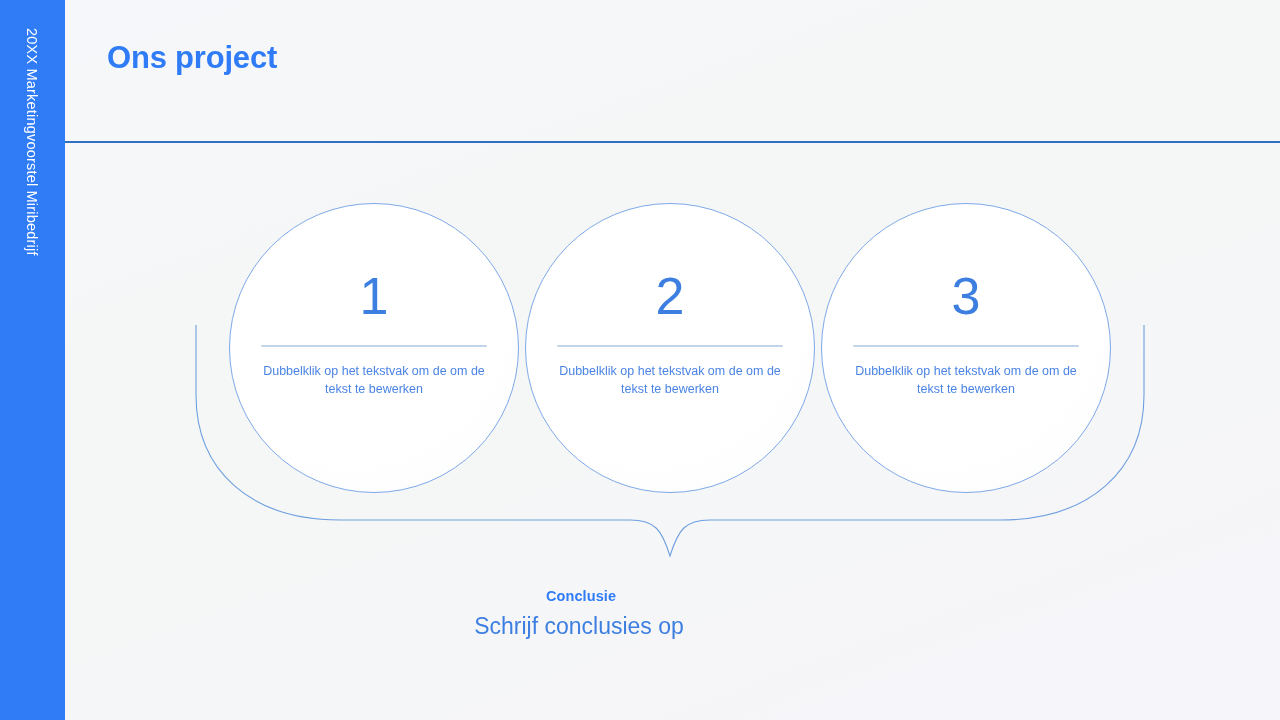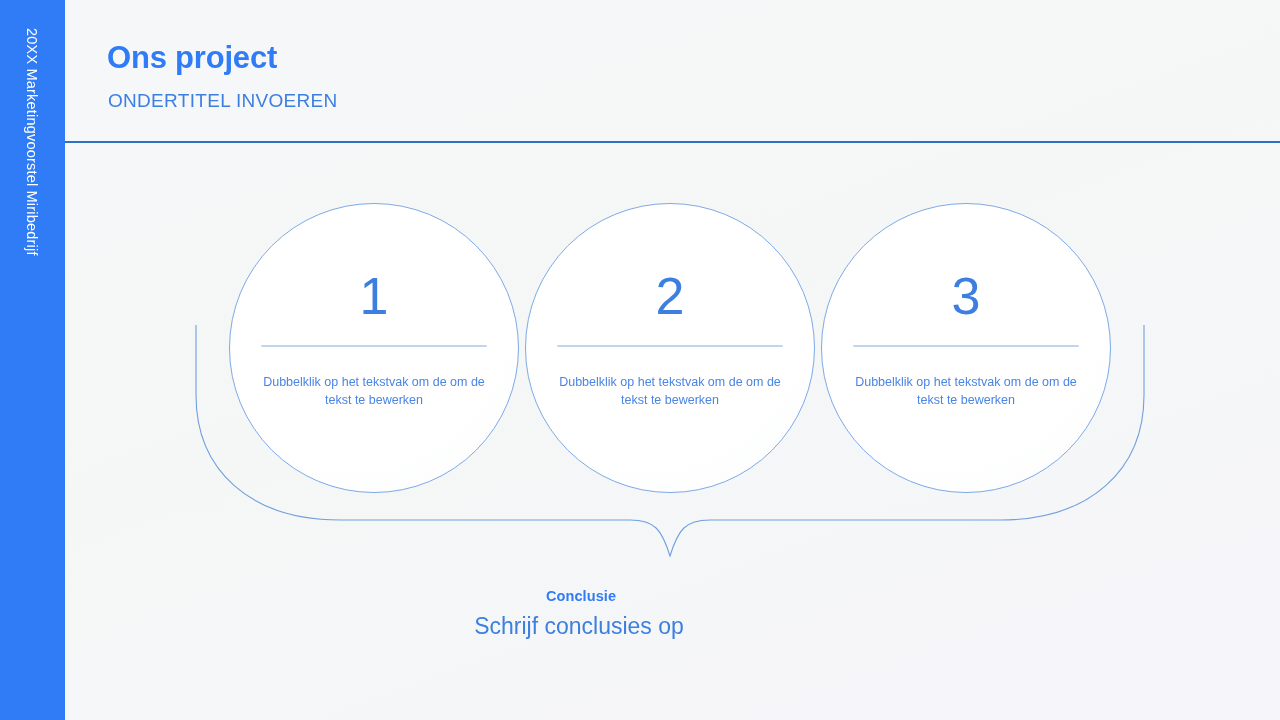--- a/index.html
+++ b/index.html
@@ -123,21 +123,21 @@
     line-height: 1;
   }
   .circle-rule {
     margin-top: 23px;
     width: 226px;
     height: 2px;
     background: #c2d5ea;
     border-radius: 1px;
   }
   .circle-text {
-    margin-top: 27px;
+    margin-top: 16px;
     width: 230px;
     text-align: center;
     font-size: 12.5px;
     line-height: 17.5px;
     color: #4a84e4;
   }
 
   
   .conclusion {
     position: absolute;
@@ -166,21 +166,20 @@
 <body>
 
 <div class="slide">
 
   <div class="sidebar">
     <div class="sidebar-label">20XX Marketingvoorstel Miribedrijf</div>
   </div>
 
   <div class="header">
     <h1 class="title">Ons project</h1>
-    <h2 class="subtitle">ONDERTITEL INVOEREN</h2>
   </div>
   <div class="header-divider"></div>
 
   <svg class="diagram" viewBox="0 0 1280 720">
     <path d="M 196 325
              L 196 395
              C 196 470 250 520 340 520
              L 630 520
              C 655 520 662 530 670 556
              C 678 530 685 520 710 520

